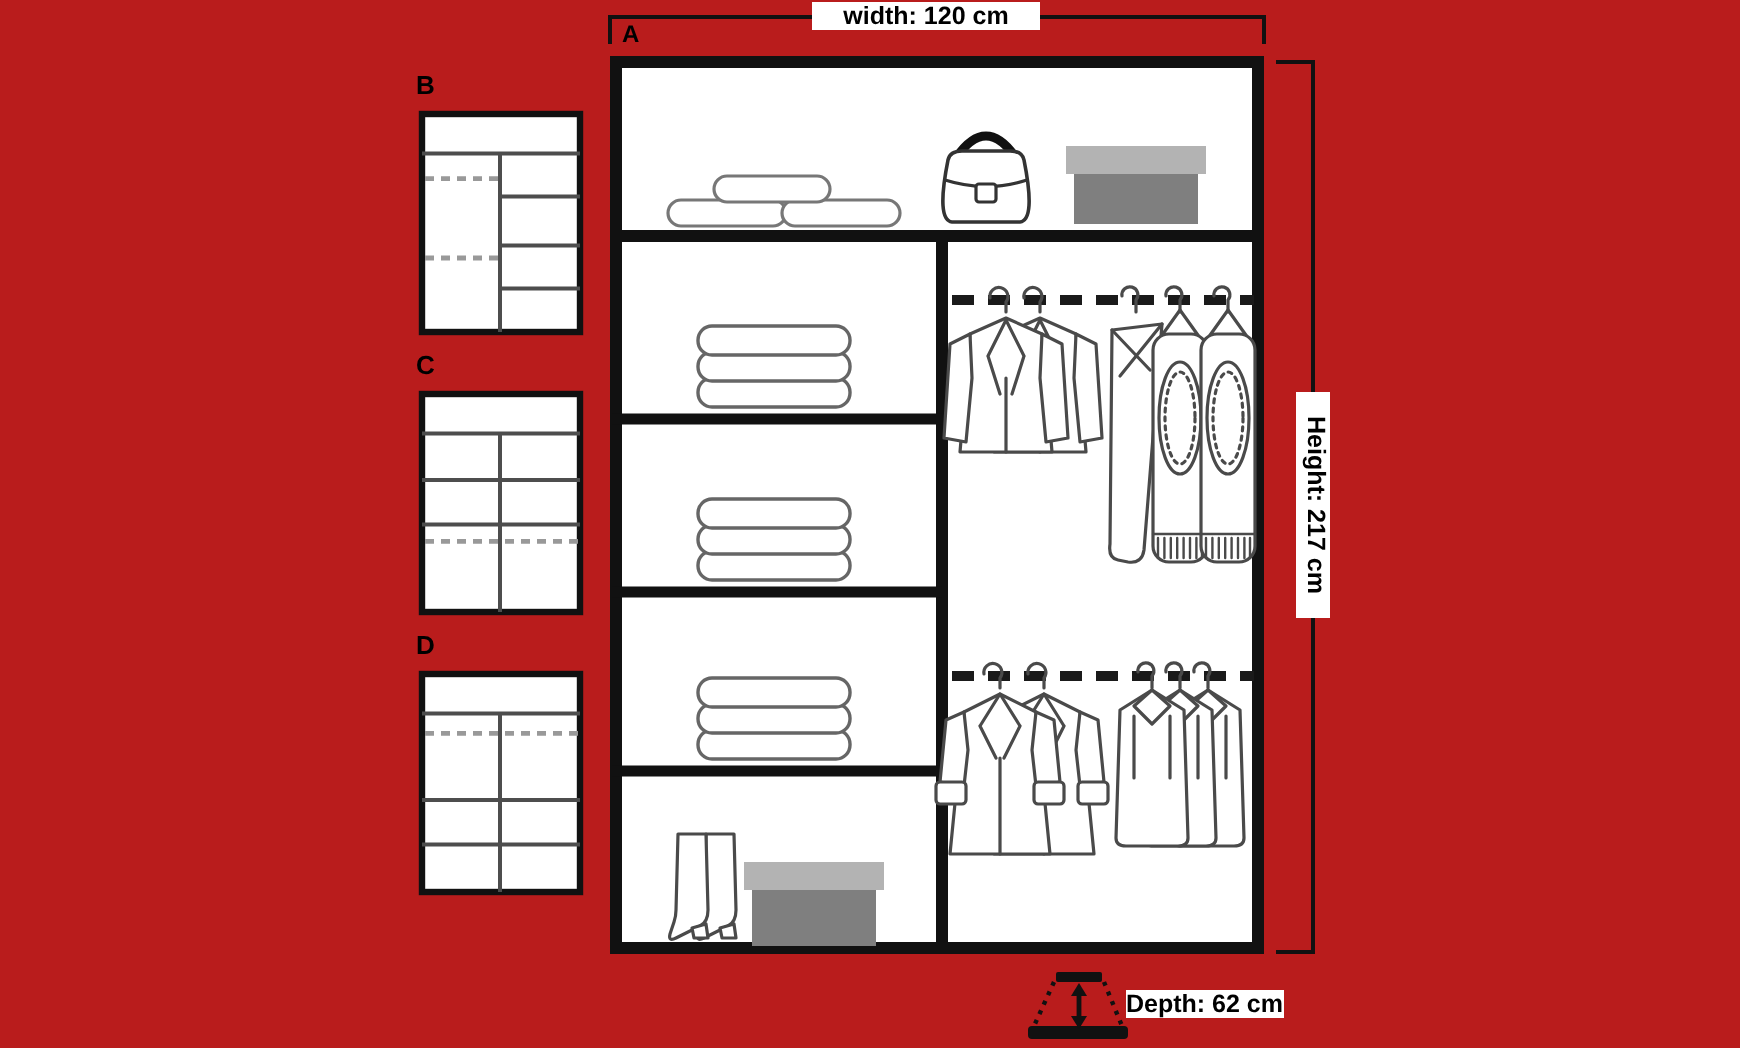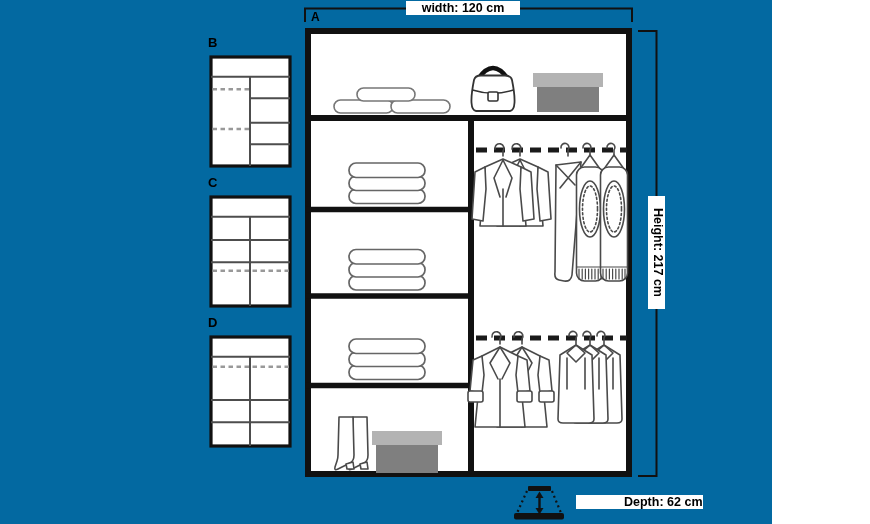--- a/index.html
+++ b/index.html
@@ -1,24 +1,24 @@
 <!DOCTYPE html>
 <html><head>
 <meta charset="utf-8">
 <style>
   html,body{margin:0;padding:0;background:#fff;}
-  .canvas{position:relative;width:772px;height:524px;background:#0369a1;overflow:hidden;
+  .canvas{position:relative;width:870px;height:524px;background:#b91c1c;overflow:hidden;
           font-family:"Liberation Sans",sans-serif;}
   .canvas svg{position:absolute;left:0;top:0;}
   .lbl{position:absolute;color:#000;font-weight:bold;white-space:nowrap;}
   .lbl-letter{font-size:13px;}
   .lbl-dim{font-size:12.5px;background:#fff;text-align:center;}
   .lbl-width{left:406px;top:1px;width:114px;}
   .lbl-height{left:600px;top:244px;width:113px;height:17px;transform:rotate(90deg);}
-  .lbl-depth{left:576px;top:495px;padding-left:48px;}
+  .lbl-depth{left:563px;top:495px;}
   .lbl-a{left:311px;top:10px;font-size:12px;}
   .lbl-b{left:208px;top:35px;}
   .lbl-c{left:208px;top:175px;}
   .lbl-d{left:208px;top:315px;}
 </style>
 </head>
 <body>
 
 <div class="canvas">
 

